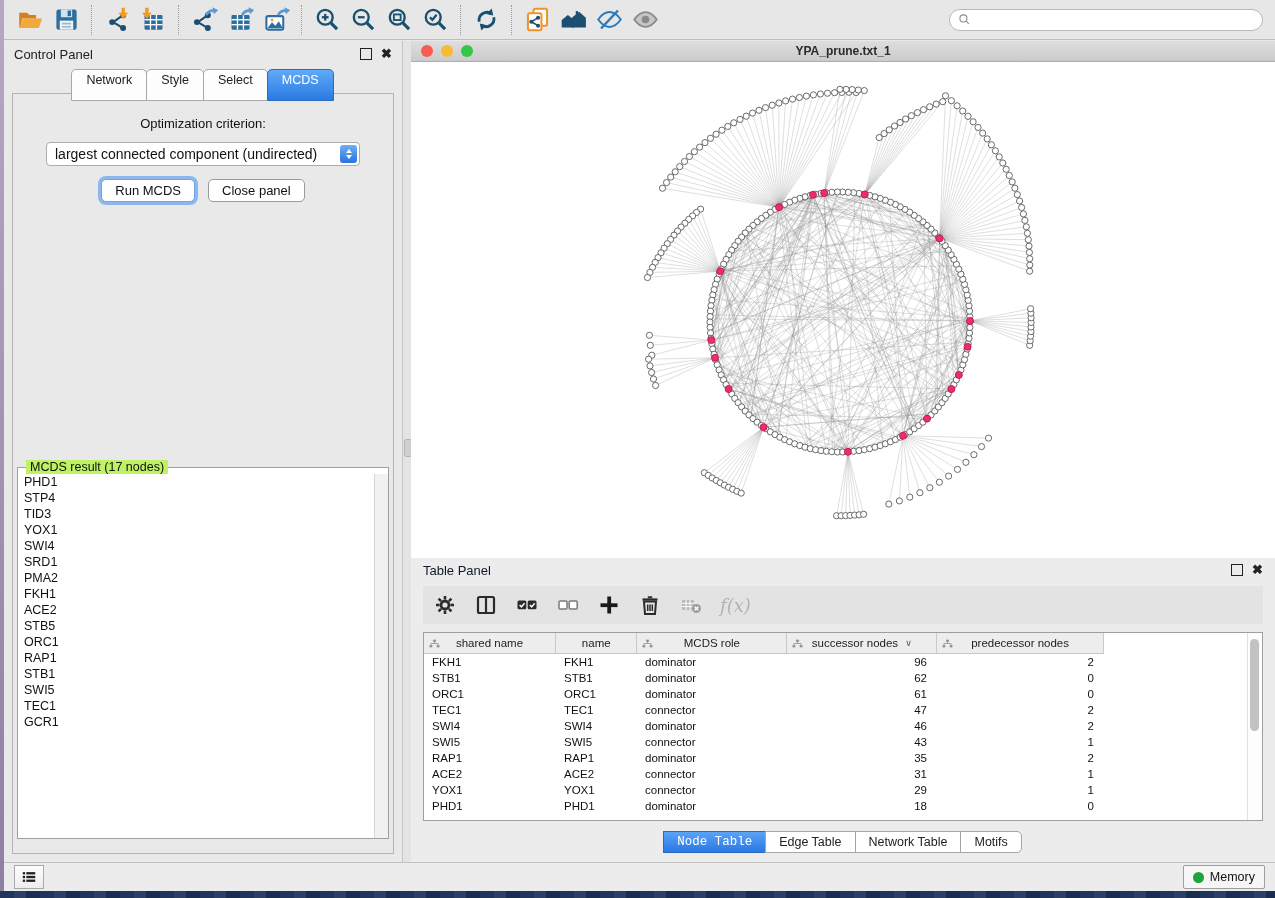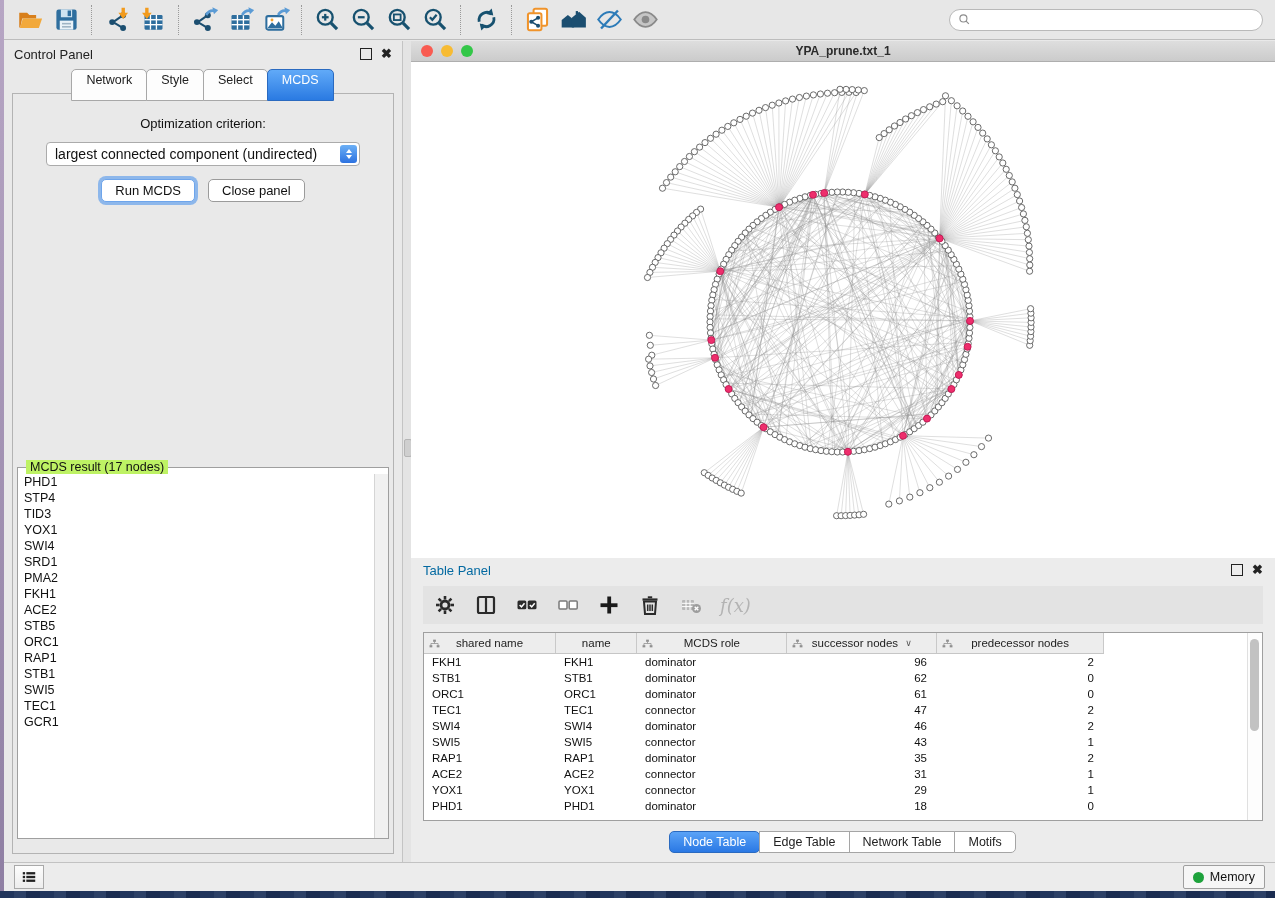--- a/index.html
+++ b/index.html
@@ -67,41 +67,41 @@
   .tl.r{background:#f95b51;margin-left:10px;}
   .tl.y{background:#f7bb33;}
   .tl.g{background:#33c748;}
   .nettitle .t{position:absolute;left:0;right:0;text-align:center;font-size:12px;font-weight:700;color:#2b2b2b;}
   .netcanvas{height:497px;background:#fff;position:relative;}
   .netcanvas svg{position:absolute;left:0;top:0;}
 
   
   .tablepanel{position:absolute;left:0;top:517px;right:0;bottom:0;background:#ececec;}
   .tp-head{height:24px;display:flex;align-items:center;padding:0 12px;}
-  .tp-title{font-size:13px;color:#0369a1;}
+  .tp-title{font-size:13px;color:#0f172a;}
   .tp-toolbar{margin:4px 12px 0;height:38px;background:#e3e3e3;display:flex;align-items:center;padding:0 10px;gap:17px;}
   .tpbtn{display:flex;align-items:center;justify-content:center;width:24px;height:24px;}
   .tpbtn svg{width:22px;height:22px;}
   .tpbtn.fx{font:italic 18px "DejaVu Serif",serif;color:#b3b3b3;width:auto;}
   .tablebox{position:absolute;left:12px;right:12px;top:74px;height:187px;background:#fff;border:1px solid #9f9f9f;}
   .thead{display:flex;height:20px;border-bottom:1px solid #c6c6c6;background:#ededed;width:680px;}
   .th{display:flex;align-items:center;justify-content:center;border-right:1px solid #c9c9c9;font-size:11.5px;color:#222;position:relative;}
   .th svg{width:11px;height:11px;position:absolute;left:5px;}
   .th .sort{margin-left:7px;font-size:9px;color:#555;}
   .trow{display:flex;height:16px;align-items:center;font-size:11.5px;}
   .td{box-sizing:border-box;white-space:nowrap;overflow:hidden;}
   .td.l{padding-left:8px;text-align:left;}
   .td.r{padding-right:10px;text-align:right;}
   .tscroll{position:absolute;right:0;top:0;bottom:0;width:14px;background:#fdfdfd;border-left:1px solid #e0e0e0;}
   .tscroll .thumb{position:absolute;left:2px;top:6px;width:9px;height:92px;background:#c2c2c2;border-radius:5px;}
   .tp-tabs{position:absolute;left:0;right:0;bottom:9px;display:flex;justify-content:center;}
   .tptab{font-size:12.5px;padding:3px 13px;background:#fff;border:1px solid #a5a5a5;margin-left:-1px;color:#222;}
   .tptab:first-child{border-radius:5px 0 0 5px;}
   .tptab:last-child{border-radius:0 5px 5px 0;}
-  .tptab.act{background:linear-gradient(180deg,#5aa3f7,#2a78e4);color:#fff;border-color:#2a6ac0;border-radius:5px;}
+  .tptab.act{background:linear-gradient(180deg,#5aa3f7,#2a78e4);color:#fff;border-color:#2a6ac0;border-radius:0;font-family:Liberation Mono, monospace;}
 
   
   .listbtn{width:28px;height:22px;border:1px solid #a9a9a9;background:linear-gradient(180deg,#fdfdfd,#ededed);
            display:flex;align-items:center;justify-content:center;}
   .membtn{margin-left:auto;height:22px;border:1px solid #9e9e9e;background:#f6f6f6;border-radius:2px;
           display:flex;align-items:center;padding:0 9px;font-size:12.5px;gap:6px;}
   .memdot{width:11px;height:11px;border-radius:50%;background:#1ea23c;}
   .wallpaper-bottom{position:absolute;left:0;top:891px;width:100%;height:7px;
            background:repeating-linear-gradient(90deg,#21355c 0 14px,#2c4066 14px 26px,#1a2c50 26px 40px);}
 </style>

